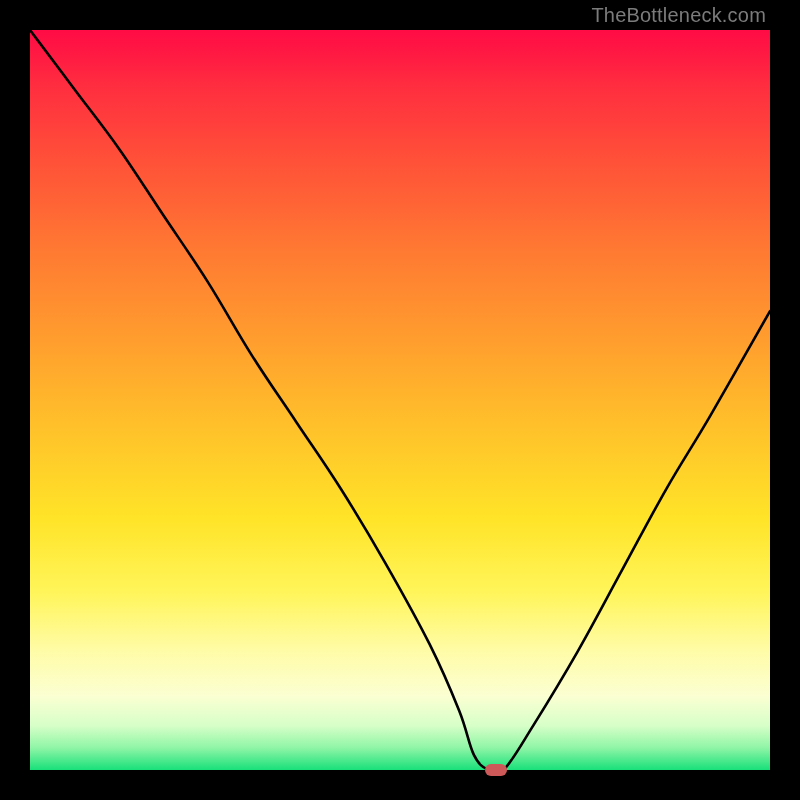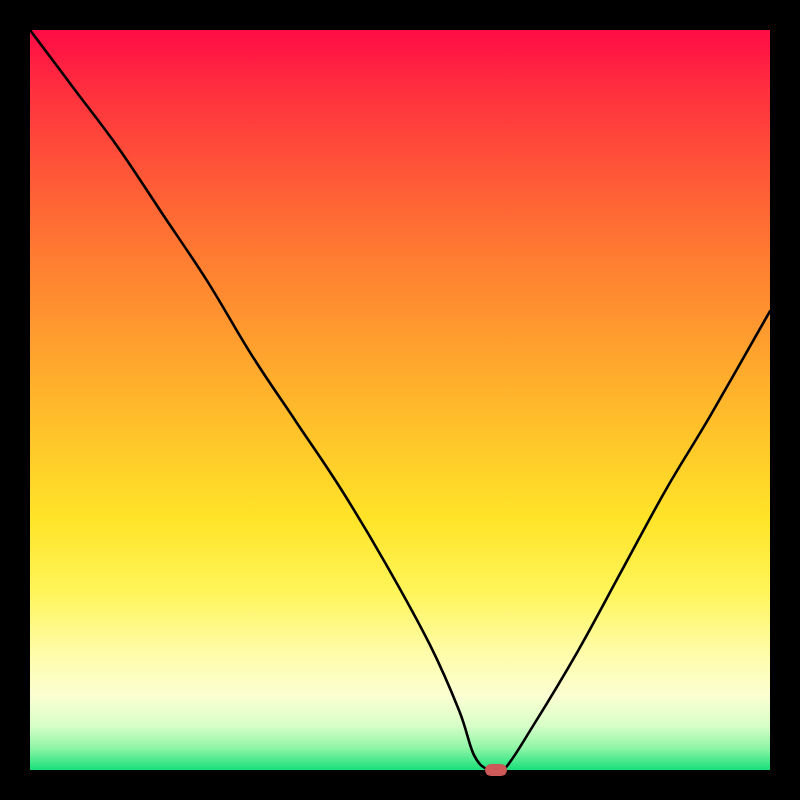--- a/index.html
+++ b/index.html
@@ -64,19 +64,20 @@
     height: 12px;
     border-radius: 6px;
     background: #cd5a58;
     transform: translate(-50%, -50%);
   }
 </style>
 </head>
 <body>
 
 <div class="frame">
+  <div class="watermark">TheBottleneck.com</div>
   <div class="plot-area">
     <svg class="curve" viewBox="0 0 740 740" preserveAspectRatio="none">
       <path id="curve-path" fill="none" stroke="#000" stroke-width="2.6" stroke-linejoin="round" stroke-linecap="round" d="M 0.0 0.0 C 8.0 10.7, 28.4 37.9, 44.4 59.2 C 60.4 80.5, 72.8 95.8, 88.8 118.4 C 104.8 141.0, 117.2 161.0, 133.2 185.0 C 149.2 209.0, 161.6 226.3, 177.6 251.6 C 193.6 276.9, 206.0 300.3, 222.0 325.6 C 238.0 350.9, 250.4 368.2, 266.4 392.2 C 282.4 416.2, 294.8 433.5, 310.8 458.8 C 326.8 484.1, 339.2 504.8, 355.2 532.8 C 371.2 560.8, 386.3 587.6, 399.6 614.2 C 412.9 640.8, 421.2 660.8, 429.2 680.8 C 437.2 700.8, 438.7 714.5, 444.0 725.2 C 449.3 735.9, 453.5 737.3, 458.8 740.0 C 464.1 742.7, 465.6 748.0, 473.6 740.0 C 481.6 732.0, 489.9 716.9, 503.2 695.6 C 516.5 674.3, 531.6 649.6, 547.6 621.6 C 563.6 593.6, 576.0 569.5, 592.0 540.2 C 608.0 510.9, 620.4 486.8, 636.4 458.8 C 652.4 430.8, 662.2 416.8, 680.8 384.8 C 699.4 352.8, 729.3 299.8, 740.0 281.2"></path>
     </svg>
     <div id="marker" class="marker" style="left: 466.2px; top: 740px; background: rgb(205, 90, 88);"></div>
   </div>
 </div>
 
 </body></html>

